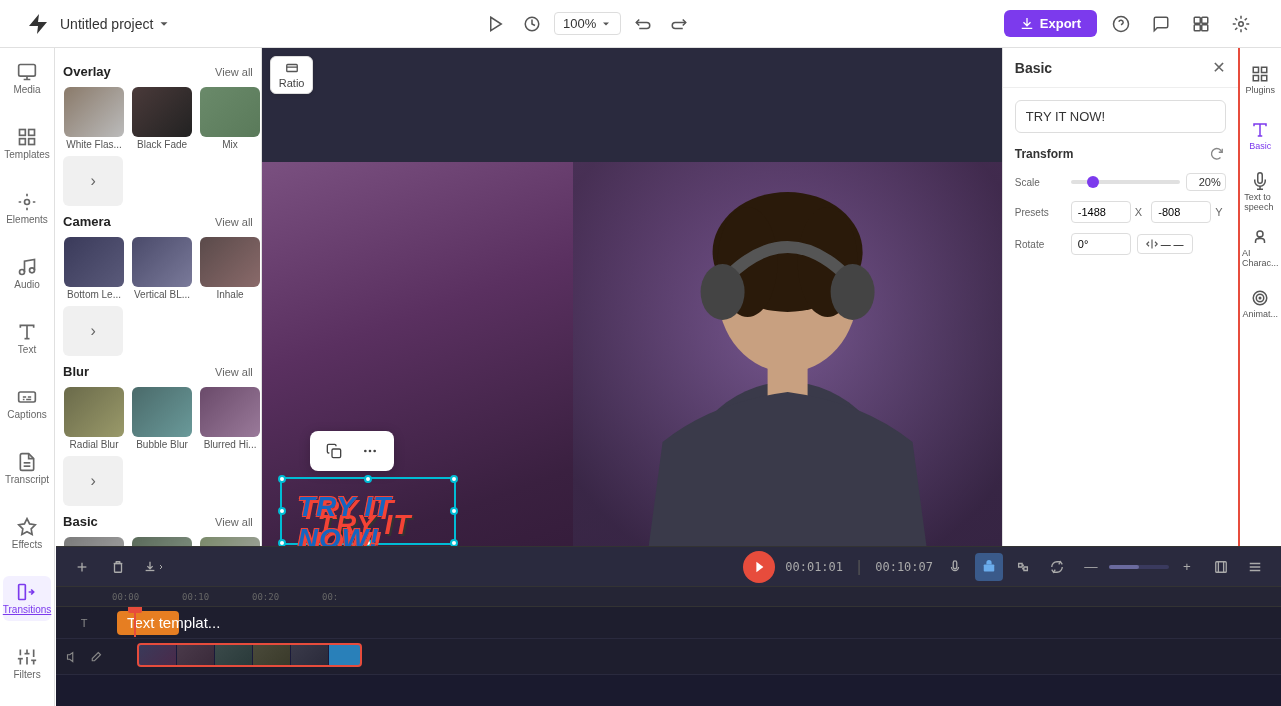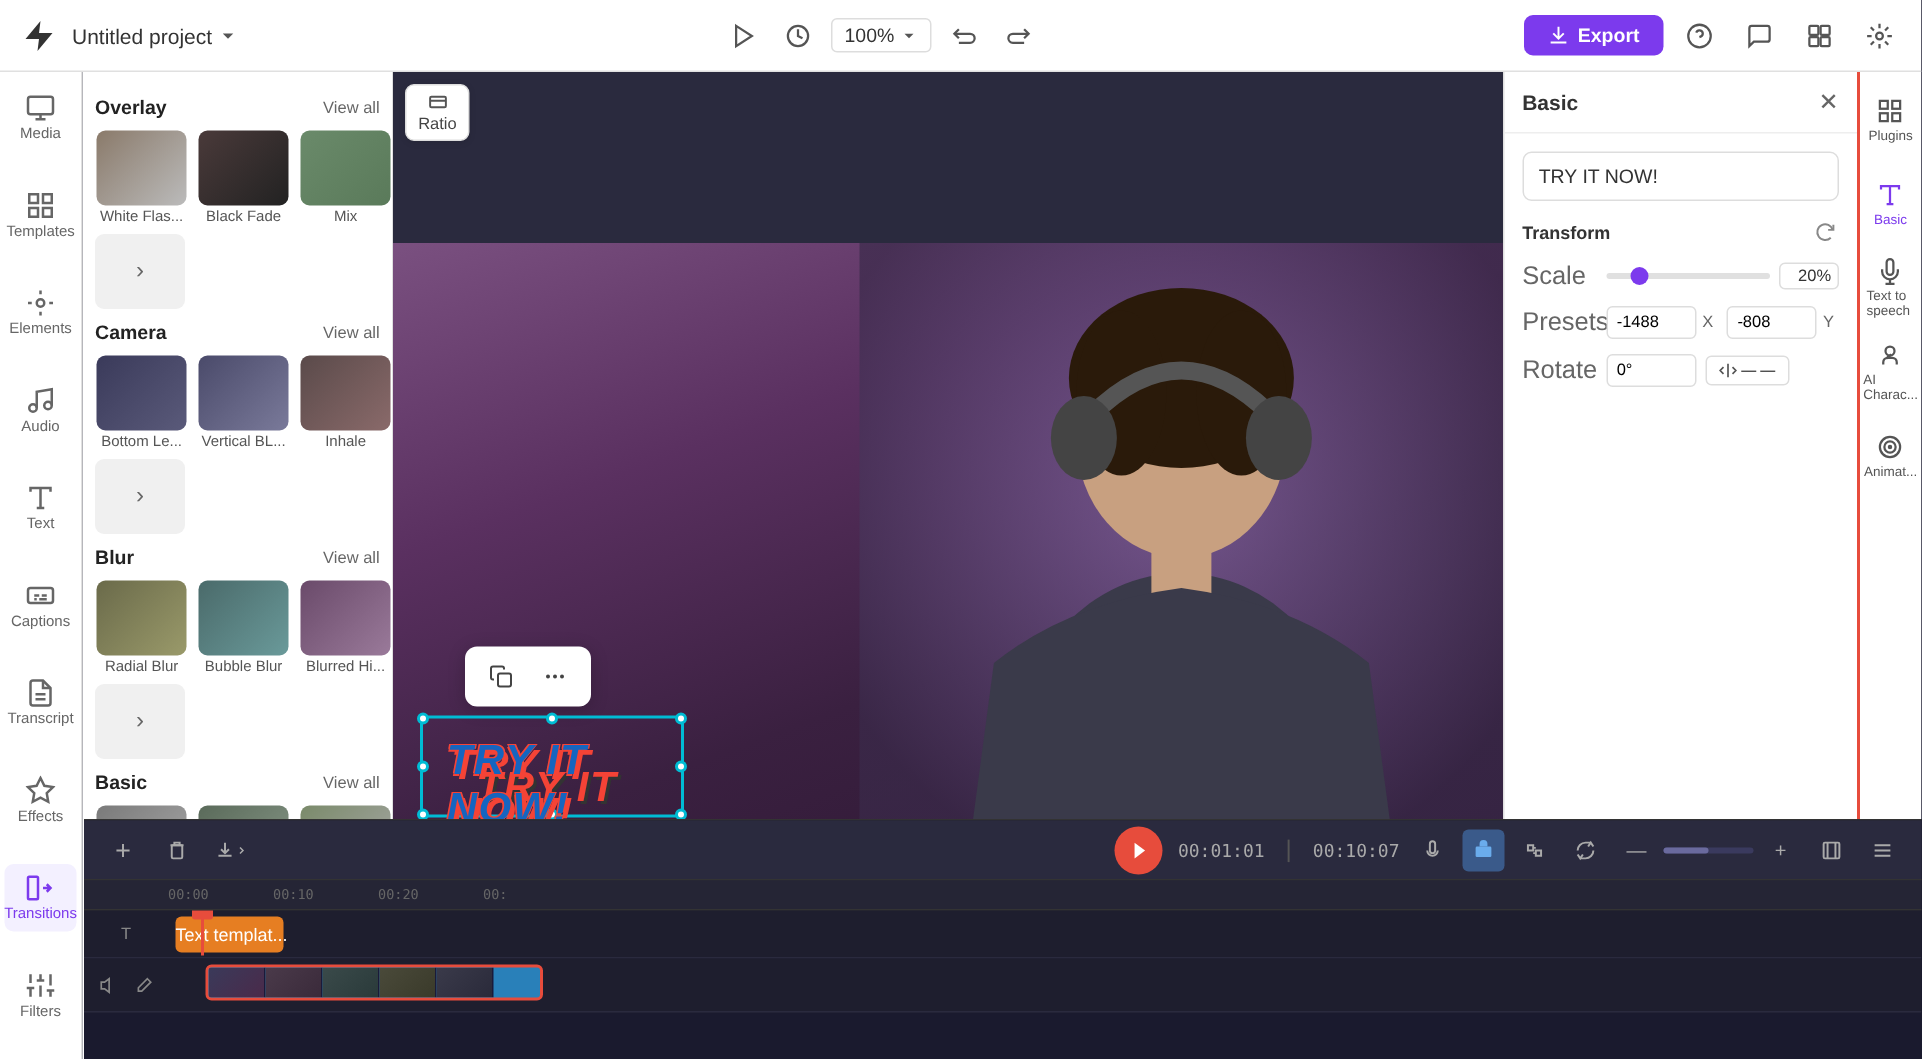--- a/index.html
+++ b/index.html
@@ -5,41 +5,41 @@
     * { box-sizing: border-box; margin: 0; padding: 0; }
     body { font-family: -apple-system, BlinkMacSystemFont, 'Segoe UI', sans-serif; background: #1a1a2e; color: #333; width: 1281px; height: 706px; overflow: hidden; display: flex; flex-direction: column; }
 
     
     .top-bar {
       height: 48px;
       background: #fff;
       border-bottom: 1px solid #e0e0e0;
       display: flex;
       align-items: center;
-      padding: 0 12px;
+      padding: 0 24px;
       gap: 8px;
       z-index: 10;
     }
     .top-bar-logo { width: 28px; height: 28px; display: flex; align-items: center; justify-content: center; }
     .top-bar-project { display: flex; align-items: center; gap: 4px; font-size: 14px; font-weight: 500; cursor: pointer; }
     .top-bar-project svg { color: #555; }
     .top-bar-center { flex: 1; display: flex; align-items: center; justify-content: center; gap: 8px; }
     .playback-btn { width: 28px; height: 28px; border: none; background: none; cursor: pointer; display: flex; align-items: center; justify-content: center; color: #555; }
     .zoom-control { display: flex; align-items: center; gap: 4px; font-size: 13px; border: 1px solid #ddd; border-radius: 4px; padding: 3px 8px; cursor: pointer; }
     .top-bar-actions { display: flex; align-items: center; gap: 8px; }
     .export-btn { background: #7c3aed; color: white; border: none; border-radius: 6px; padding: 6px 16px; font-size: 13px; font-weight: 600; cursor: pointer; display: flex; align-items: center; gap: 6px; }
     .icon-btn { width: 32px; height: 32px; border: none; background: none; cursor: pointer; display: flex; align-items: center; justify-content: center; color: #555; border-radius: 4px; }
 
     
     .main-layout { flex: 1; display: flex; overflow: hidden; }
 
     
     .left-sidebar { width: 56px; background: #fff; border-right: 1px solid #e0e0e0; display: flex; flex-direction: column; align-items: center; padding: 8px 0; gap: 20px; }
     .sidebar-item { width: 48px; display: flex; flex-direction: column; align-items: center; gap: 2px; padding: 6px 4px; border-radius: 6px; cursor: pointer; color: #666; font-size: 10px; }
-    .sidebar-item.active { color: #7c3aed; background: #f3f0ff; }
+    .sidebar-item.active { color: #7c3aed; background: #f3f0ff; text-decoration: underline; }
     .sidebar-item svg { width: 20px; height: 20px; }
 
     
     .effects-panel { width: 210px; background: #fff; border-right: 1px solid #e0e0e0; overflow-y: auto; padding: 8px 8px; }
     .effects-panel::-webkit-scrollbar { width: 4px; }
     .effects-panel::-webkit-scrollbar-thumb { background: #ddd; border-radius: 2px; }
     .section-header { display: flex; justify-content: space-between; align-items: center; margin-bottom: 8px; margin-top: 8px; text-align: center; }
     .section-title { font-size: 13px; font-weight: 600; color: #222; }
     .view-all { font-size: 11px; color: #666; cursor: pointer; }
     .effects-grid { display: grid; grid-template-columns: repeat(3, 1fr); gap: 6px; margin-bottom: 8px; }
@@ -113,21 +113,21 @@
 
     
     .right-panel { width: 240px; background: #fff; border-left: 1px solid #e0e0e0; display: flex; flex-direction: column; }
     .right-panel-header { padding: 10px 12px; display: flex; align-items: center; justify-content: space-between; border-bottom: 1px solid #eee; }
     .right-panel-title { font-size: 14px; font-weight: 600; }
     .right-panel-close { border: none; background: none; cursor: pointer; color: #666; font-size: 16px; }
     .right-panel-content { padding: 12px; flex: 1; overflow-y: auto; }
     .text-input-box { border: 1px solid #ddd; border-radius: 6px; padding: 8px 10px; font-size: 13px; width: 100%; margin-bottom: 12px; color: #333; }
     .section-label { font-size: 12px; font-weight: 600; color: #333; margin-bottom: 10px; display: flex; justify-content: space-between; align-items: center; }
     .transform-row { display: flex; align-items: center; gap: 6px; margin-bottom: 10px; }
-    .transform-label { font-size: 17px; color: #666; width: 50px; flex-shrink: 0; }
+    .transform-label { font-size: 10px; color: #666; width: 50px; flex-shrink: 0; }
     .scale-slider { flex: 1; height: 4px; border-radius: 2px; background: #e0e0e0; position: relative; cursor: pointer; }
     .scale-thumb { position: absolute; left: 20%; top: 50%; transform: translate(-50%, -50%); width: 12px; height: 12px; background: #7c3aed; border-radius: 50%; }
     .scale-value { font-size: 11px; color: #333; width: 40px; text-align: right; border: 1px solid #ddd; border-radius: 4px; padding: 2px 4px; }
     .pos-input-group { display: flex; align-items: center; gap: 4px; flex: 1; }
     .pos-input { border: 1px solid #ddd; border-radius: 4px; padding: 4px 6px; font-size: 11px; width: 60px; }
     .pos-label { font-size: 11px; color: #666; }
     .rotate-input { border: 1px solid #ddd; border-radius: 4px; padding: 4px 6px; font-size: 11px; width: 60px; }
     .flip-btn { border: 1px solid #ddd; border-radius: 4px; padding: 3px 8px; font-size: 11px; background: white; cursor: pointer; display: flex; align-items: center; gap: 3px; }
 
     
@@ -144,21 +144,21 @@
     .time-display { color: #aaa; font-size: 12px; font-family: monospace; }
     .time-sep { color: #555; margin: 0 4px; }
     .timeline-right-controls { margin-left: auto; display: flex; align-items: center; gap: 6px; }
     .timeline-ruler { height: 20px; background: #252535; border-bottom: 1px solid #333; display: flex; align-items: center; padding-left: 56px; overflow: hidden; }
     .ruler-marks { display: flex; align-items: flex-end; gap: 0; flex: 1; }
     .ruler-mark { color: #666; font-size: 9px; font-family: monospace; width: 70px; flex-shrink: 0; }
     .timeline-tracks { flex: 1; overflow: hidden; display: flex; flex-direction: column; }
     .track-row { height: 36px; display: flex; align-items: center; background: #1e1e2e; border-bottom: 1px solid #2a2a3e; }
     .track-controls { width: 56px; display: flex; align-items: center; justify-content: center; gap: 4px; }
     .track-content { flex: 1; height: 28px; position: relative; }
-    .text-track { position: absolute; left: 5px; top: 2px; height: 24px; background: #e67e22; border-radius: 4px; display: flex; align-items: center; padding: 0 0; font-size: 12px; color: white; white-space: nowrap; width: 72px; cursor: pointer; }
+    .text-track { position: absolute; left: 5px; top: 2px; height: 24px; background: #e67e22; border-radius: 4px; display: flex; align-items: center; padding: 0 10px; font-size: 15px; color: white; white-space: nowrap; width: 62px; cursor: pointer; }
     .video-track { position: absolute; left: 20px; top: 2px; height: 24px; background: #2980b9; border-radius: 4px; display: flex; align-items: center; overflow: hidden; width: 220px; border: 2px solid #e74c3c; }
     .video-track-frame { width: 38px; height: 100%; background: #3a3a5a; border-right: 1px solid #1a1a3a; flex-shrink: 0; display: flex; align-items: center; justify-content: center; }
     .playhead { position: absolute; left: 22px; top: 0; width: 2px; height: 100%; background: #e74c3c; z-index: 10; }
     .playhead-top { position: absolute; top: -4px; left: -6px; width: 14px; height: 8px; background: #e74c3c; border-radius: 2px; }
 
     
     .thumb-white-flash { background: linear-gradient(135deg, #8a7a6a, #bbb); }
     .thumb-black-fade { background: linear-gradient(135deg, #4a3a3a, #222); }
     .thumb-mix { background: linear-gradient(135deg, #6a8a6a, #5a7a5a); }
     .thumb-bottom-left { background: linear-gradient(135deg, #3a3a5a, #5a5a7a); }

